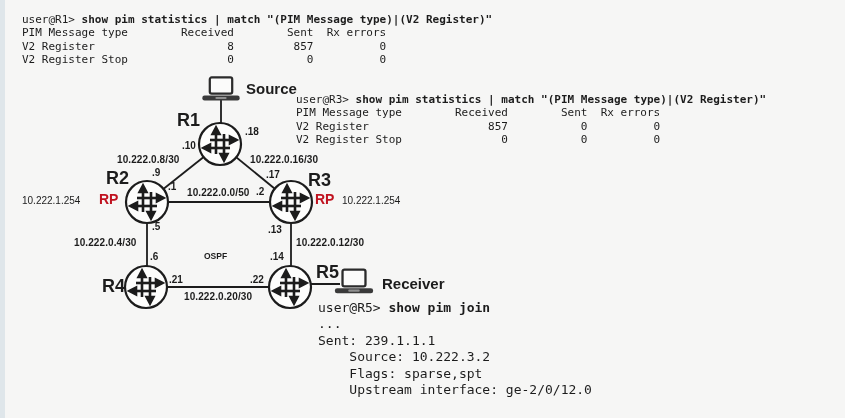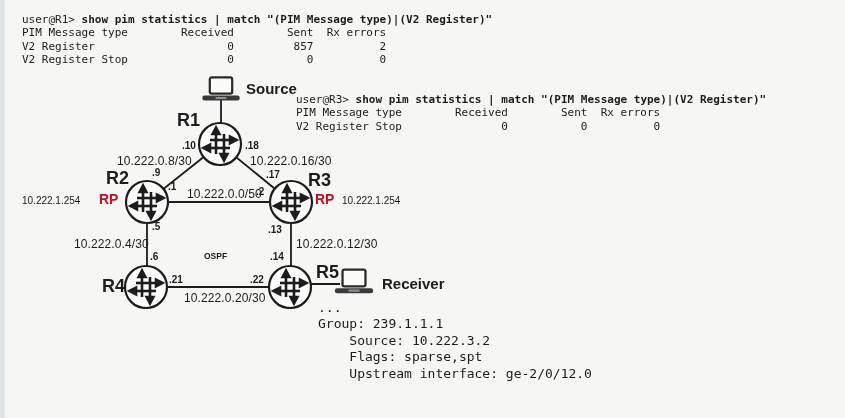--- a/index.html
+++ b/index.html
@@ -15,44 +15,45 @@
   .terminal .ln{white-space:pre;}
   .t-small{font-size:11px;line-height:13.4px;}
   .t-big{font-size:13px;line-height:16.4px;}
   .cmd{font-weight:bold;}
 
   
   .lbl{position:absolute;color:var(--ink);white-space:nowrap;}
   .lbl-host{font-size:15px;font-weight:bold;}
   .lbl-router{font-size:18px;font-weight:bold;}
   .lbl-if{font-size:10px;font-weight:bold;}
-  .lbl-subnet{font-size:12px;font-weight:normal;letter-spacing:0.1px;}
+  .lbl-subnet{font-size:10px;font-weight:bold;letter-spacing:0.1px;}
   .lbl-rp{font-size:14px;font-weight:bold;color:var(--rp_red);}
   .lbl-addr{font-size:10px;font-weight:normal;}
   .lbl-ospf{font-size:8.5px;font-weight:bold;}
 
   .links-svg{position:absolute;left:0;top:0;}
   .node{position:absolute;}
 </style>
 </head>
 <body>
 
 <div class="stage">
   <div class="left-strip"></div>
 
   <div class="terminal t-small" style="left:22px;top:13px;">
     <div class="ln"><span>user@R1&gt; </span><span class="cmd">show pim statistics | match "(PIM Message type)|(V2 Register)"</span></div>
     <div class="ln">PIM Message type        Received        Sent  Rx errors</div>
-    <div class="ln">V2 Register                    0         857          2</div>
+    <div class="ln">V2 Register                    8         857          0</div>
     <div class="ln">V2 Register Stop               0           0          0</div>
   </div>
 
   <div class="terminal t-small" style="left:296px;top:93px;">
     <div class="ln"><span>user@R3&gt; </span><span class="cmd">show pim statistics | match "(PIM Message type)|(V2 Register)"</span></div>
     <div class="ln">PIM Message type        Received        Sent  Rx errors</div>
+    <div class="ln">V2 Register                  857           0          0</div>
     <div class="ln">V2 Register Stop               0           0          0</div>
   </div>
 
   <svg class="links-svg" width="845" height="418" viewBox="0 0 845 418">
     <g stroke="#1c1c1c" stroke-width="1.8" fill="none">
       <line x1="221" y1="100" x2="221" y2="144"></line>
       <line x1="220" y1="144" x2="147" y2="202"></line>
       <line x1="220" y1="144" x2="291" y2="202"></line>
       <line x1="147" y1="202" x2="291" y2="202"></line>
       <line x1="147" y1="202" x2="147" y2="287"></line>
@@ -170,32 +171,33 @@
   <div class="lbl lbl-subnet" style="left:117px;top:154px;">10.222.0.8/30</div>
   <div class="lbl lbl-subnet" style="left:250px;top:154px;">10.222.0.16/30</div>
   <div class="lbl lbl-subnet" style="left:187px;top:187px;">10.222.0.0/50</div>
   <div class="lbl lbl-subnet" style="left:74px;top:237px;">10.222.0.4/30</div>
   <div class="lbl lbl-subnet" style="left:296px;top:237px;">10.222.0.12/30</div>
   <div class="lbl lbl-subnet" style="left:184px;top:291px;">10.222.0.20/30</div>
 
   <div class="lbl lbl-ospf" style="left:204px;top:251px;">OSPF</div>
 
   <div class="lbl lbl-if" style="left:182px;top:140px;text-align:right;">.10</div>
-  <div class="lbl lbl-if" style="left:245px;top:140px;">.18</div>
+  <div class="lbl lbl-if" style="left:245px;top:126px;">.18</div>
   <div class="lbl lbl-if" style="left:152px;top:167px;">.9</div>
   <div class="lbl lbl-if" style="left:168px;top:181px;">.1</div>
   <div class="lbl lbl-if" style="left:152px;top:221px;">.5</div>
   <div class="lbl lbl-if" style="left:266px;top:169px;">.17</div>
   <div class="lbl lbl-if" style="left:256px;top:186px;">.2</div>
   <div class="lbl lbl-if" style="left:268px;top:224px;">.13</div>
   <div class="lbl lbl-if" style="left:150px;top:251px;">.6</div>
   <div class="lbl lbl-if" style="left:169px;top:274px;">.21</div>
   <div class="lbl lbl-if" style="left:270px;top:251px;">.14</div>
   <div class="lbl lbl-if" style="left:250px;top:274px;">.22</div>
 
   <div class="terminal t-big" style="left:318px;top:300px;">
+    <div class="ln"><span>user@R5&gt; </span><span class="cmd">show pim join</span></div>
     <div class="ln">...</div>
-    <div class="ln">Group: 239.1.1.1</div>
+    <div class="ln">Sent: 239.1.1.1</div>
     <div class="ln">    Source: 10.222.3.2</div>
     <div class="ln">    Flags: sparse,spt</div>
     <div class="ln">    Upstream interface: ge-2/0/12.0</div>
   </div>
 </div>
 
 </body></html>

